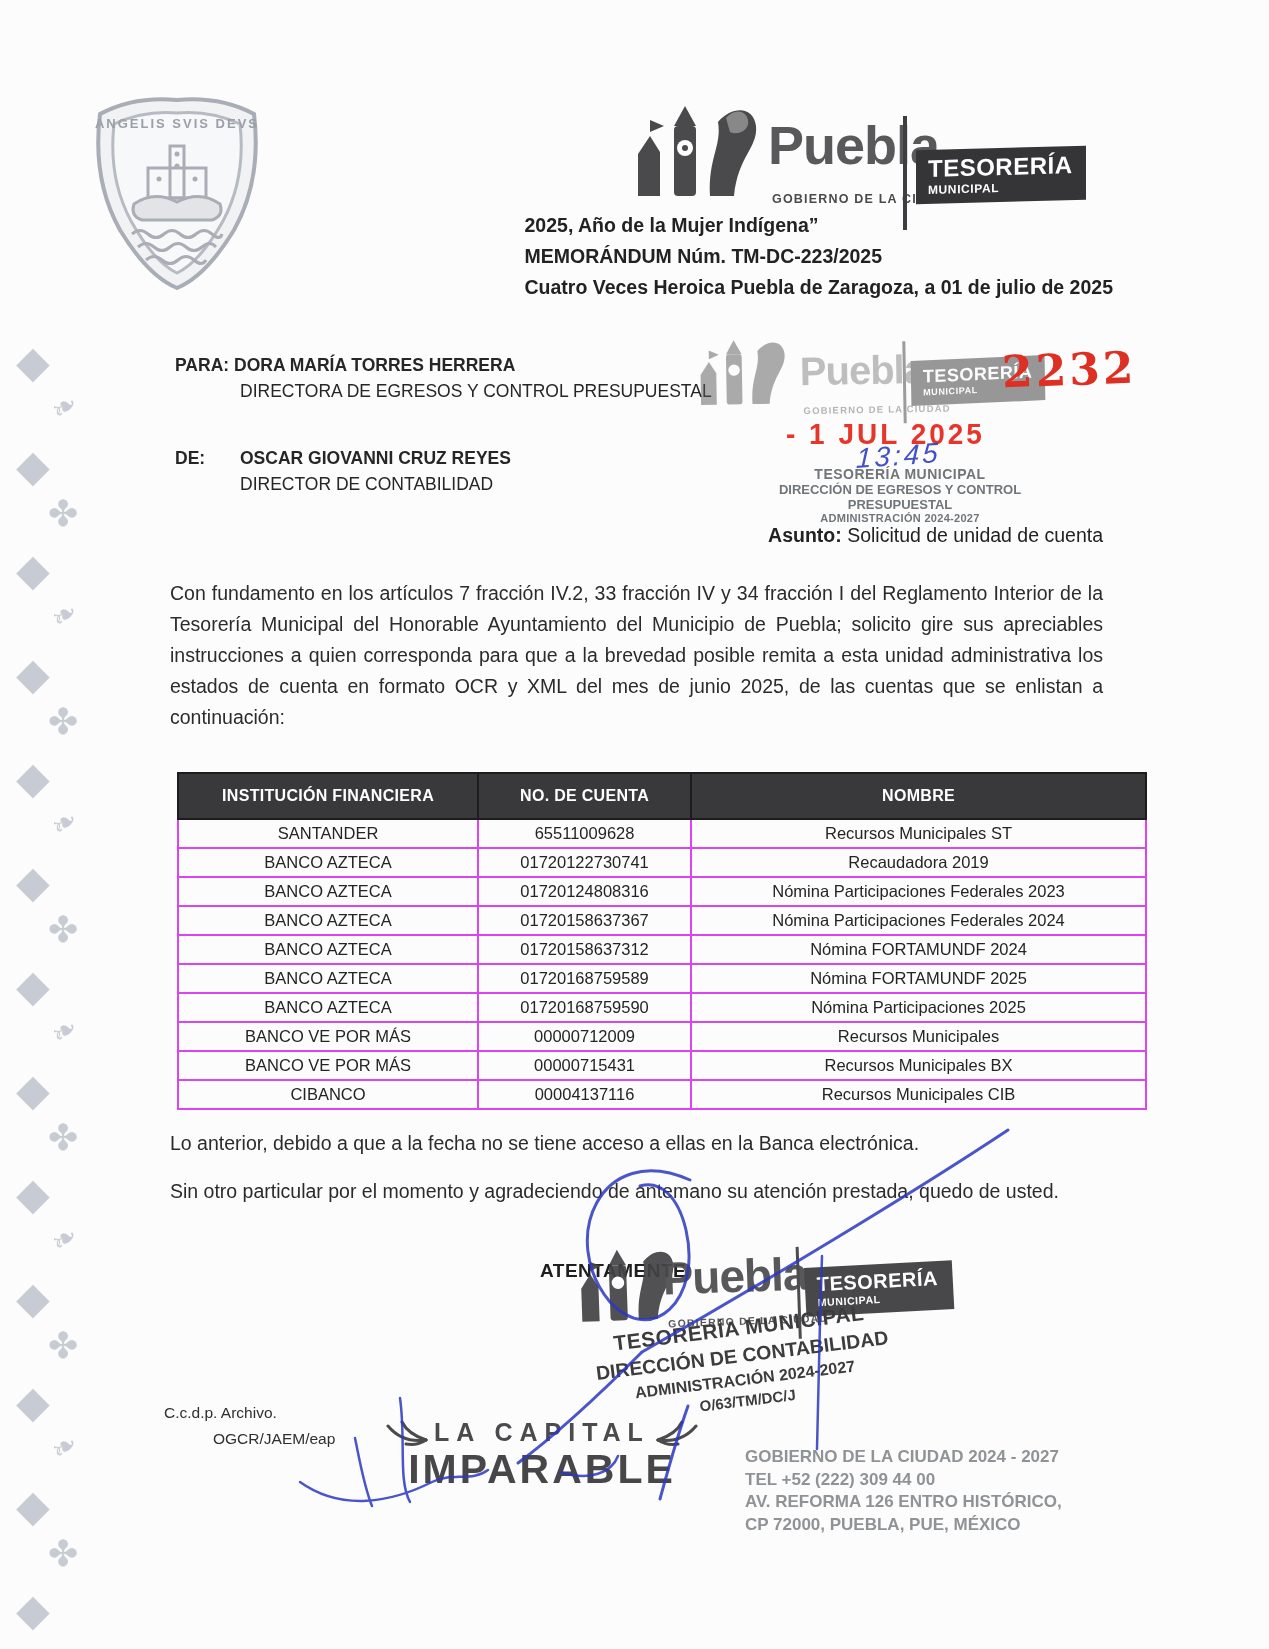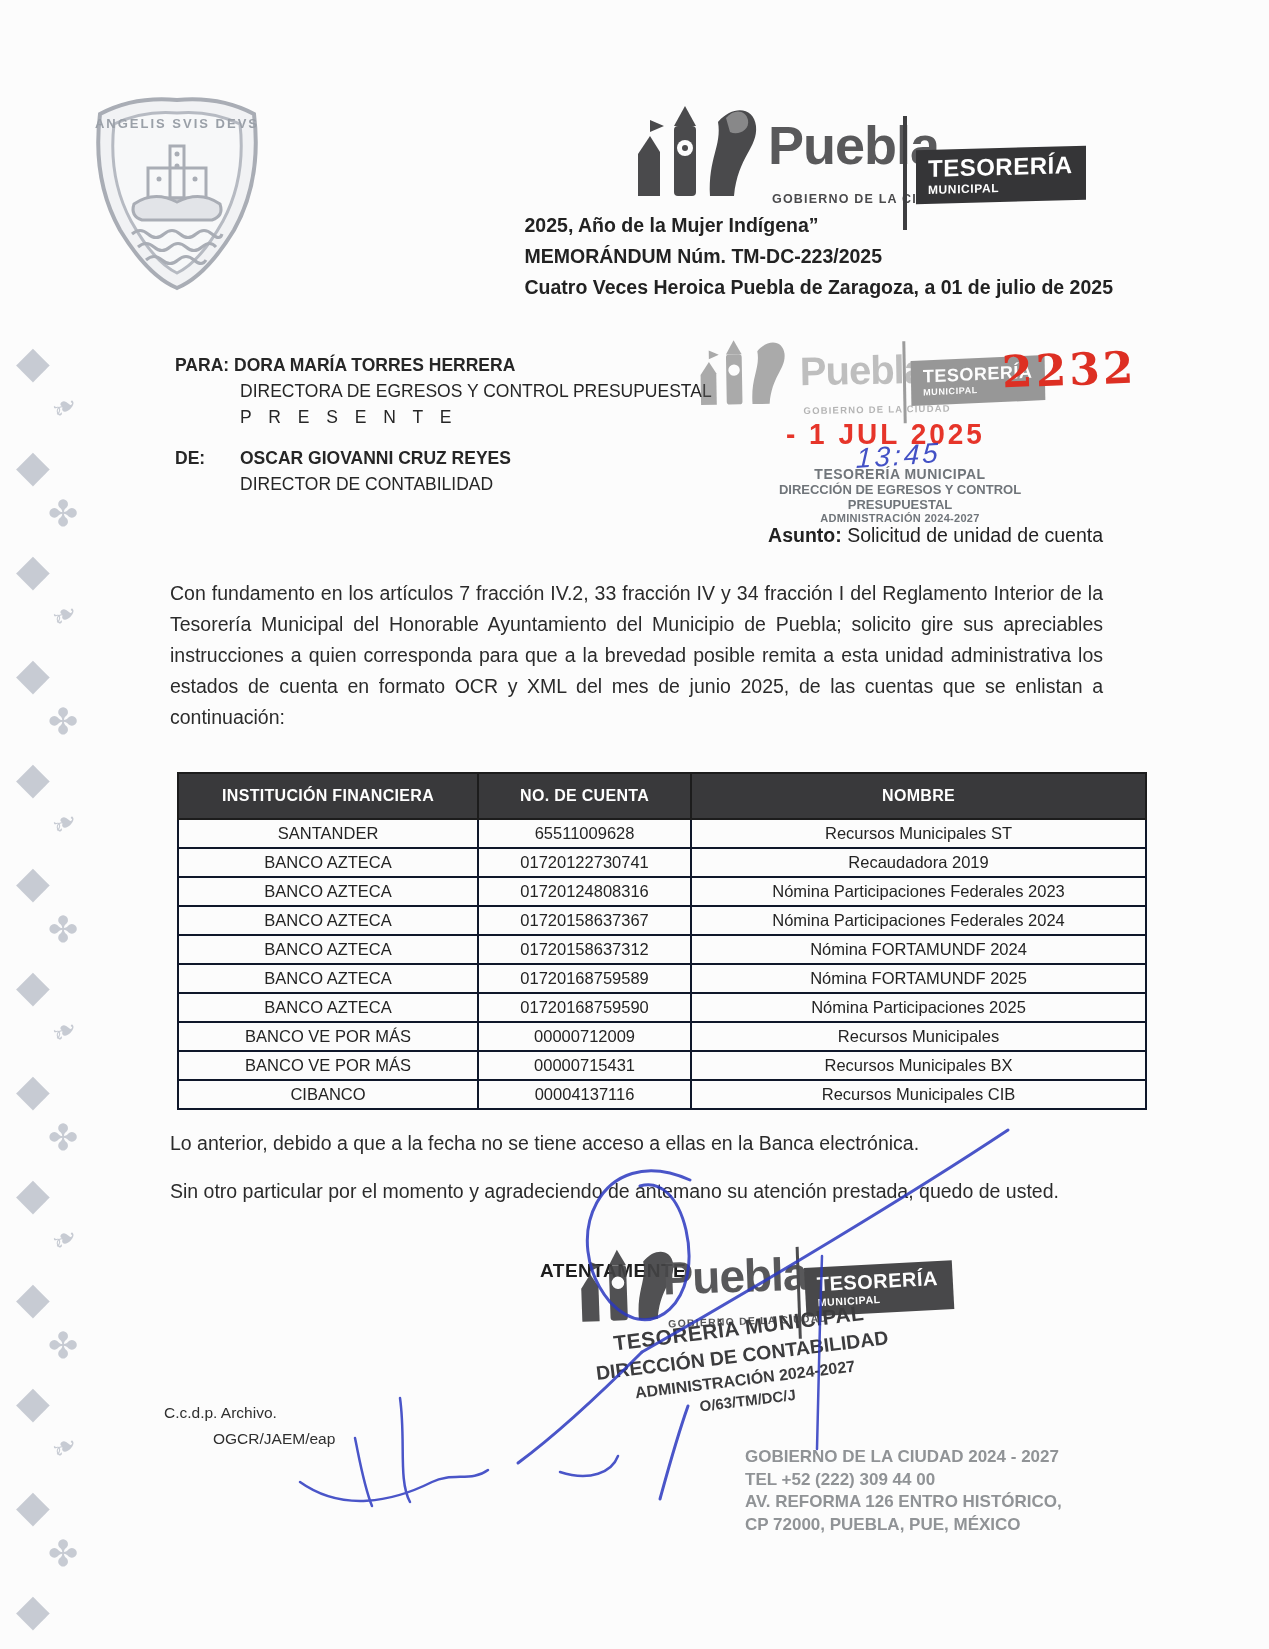--- a/index.html
+++ b/index.html
@@ -82,21 +82,21 @@
   .p3{top:1176px;}
 
   
   .accounts{left:177px;top:772px;width:970px;border-collapse:collapse;}
   .accounts th{
     background:#39393b;color:#fff;font-size:16px;font-weight:700;
     letter-spacing:.3px;height:42px;border:2px solid #1c1c1c;
   }
   .accounts td{
     font-size:16.5px;color:#242424;text-align:center;height:27px;
-    border:2px solid #0f172a;padding:0 4px;
+    border:2px solid #d946ef;padding:0 4px;
   }
   .c1{width:31%;}.c2{width:22%;}.c3{width:47%;}
 
   
   .salutation{left:540px;top:1260px;font-size:19px;font-weight:700;color:#1e1e1e;letter-spacing:.5px;}
   .sig-stamp{left:575px;top:1222px;transform:rotate(-2deg);opacity:.92;}
   .ss-word{left:88px;top:30px;font-size:46px;position:absolute;color:#4b4b4d;}
   .ss-tag{left:92px;top:92px;font-size:10.5px;position:absolute;}
   .ss-bar{left:222px;top:26px;width:3px;height:92px;position:absolute;}
   .ss-box{left:230px;top:46px;width:126px;position:absolute;transform:rotate(-1deg);}
@@ -193,21 +193,20 @@
     <div>MEMORÁNDUM Núm. TM-DC-223/2025</div>
     <div>Cuatro Veces Heroica Puebla de Zaragoza, a 01 de julio de 2025</div>
   </div>
 
   <div class="abs addr recipient">
     <div>
       <span class="lbl">PARA:</span>
       <span class="nm">DORA MARÍA TORRES HERRERA</span>
     </div>
     <div class="indent addr-row2">DIRECTORA DE EGRESOS Y CONTROL PRESUPUESTAL</div>
-    <div class="indent addr-row2 present">P R E S E N T E</div>
   </div>
 
   <div class="abs addr sender">
     <div>
       <span class="lbl">DE:</span><span class="nm">OSCAR GIOVANNI CRUZ REYES</span>
     </div>
     <div class="indent addr-row2">DIRECTOR DE CONTABILIDAD</div>
   </div>
 
   <div class="abs faded-stamp" style="width:340px;height:120px;">
@@ -337,20 +336,40 @@
   <div class="abs sig-dept">
     <div class="g1">TESORERÍA MUNICIPAL</div>
     <div class="g2">DIRECCIÓN DE CONTABILIDAD</div>
     <div class="g3">ADMINISTRACIÓN 2024-2027</div>
     <div class="g4">O/63/TM/DC/J</div>
   </div>
 
   <div class="abs ccdp">C.c.d.p. Archivo.</div>
   <div class="abs initials">OGCR/JAEM/eap</div>
 
+  <div class="abs capital">
+    <div class="cap-row">
+      <svg width="42" height="26" viewBox="0 0 42 26">
+        <g stroke="#4b4b4d" stroke-width="3" fill="none" stroke-linecap="round">
+          <path d="M40 20 C26 22 12 18 2 6"></path>
+          <path d="M40 20 C28 16 20 10 16 2"></path>
+          <path d="M40 20 C34 24 26 25 20 24"></path>
+        </g>
+      </svg>
+      <span class="cap1">LA CAPITAL</span>
+      <svg width="42" height="26" viewBox="0 0 42 26">
+        <g stroke="#4b4b4d" stroke-width="3" fill="none" stroke-linecap="round">
+          <path d="M2 20 C16 22 30 18 40 6"></path>
+          <path d="M2 20 C14 16 22 10 26 2"></path>
+          <path d="M2 20 C8 24 16 25 22 24"></path>
+        </g>
+      </svg>
+    </div>
+    <div class="cap2">IMPARABLE</div>
+  </div>
 
   <div class="abs footer-right">
     <div>GOBIERNO DE LA CIUDAD 2024 - 2027</div>
     <div>TEL +52 (222) 309 44 00</div>
     <div>AV. REFORMA 126 ENTRO HISTÓRICO,</div>
     <div>CP 72000, PUEBLA, PUE, MÉXICO</div>
   </div>
 
   <svg class="abs ink" width="1269" height="1649" viewBox="0 0 1269 1649">
     <g stroke="#2b38c0" stroke-width="3" fill="none" stroke-linecap="round" opacity=".85">

